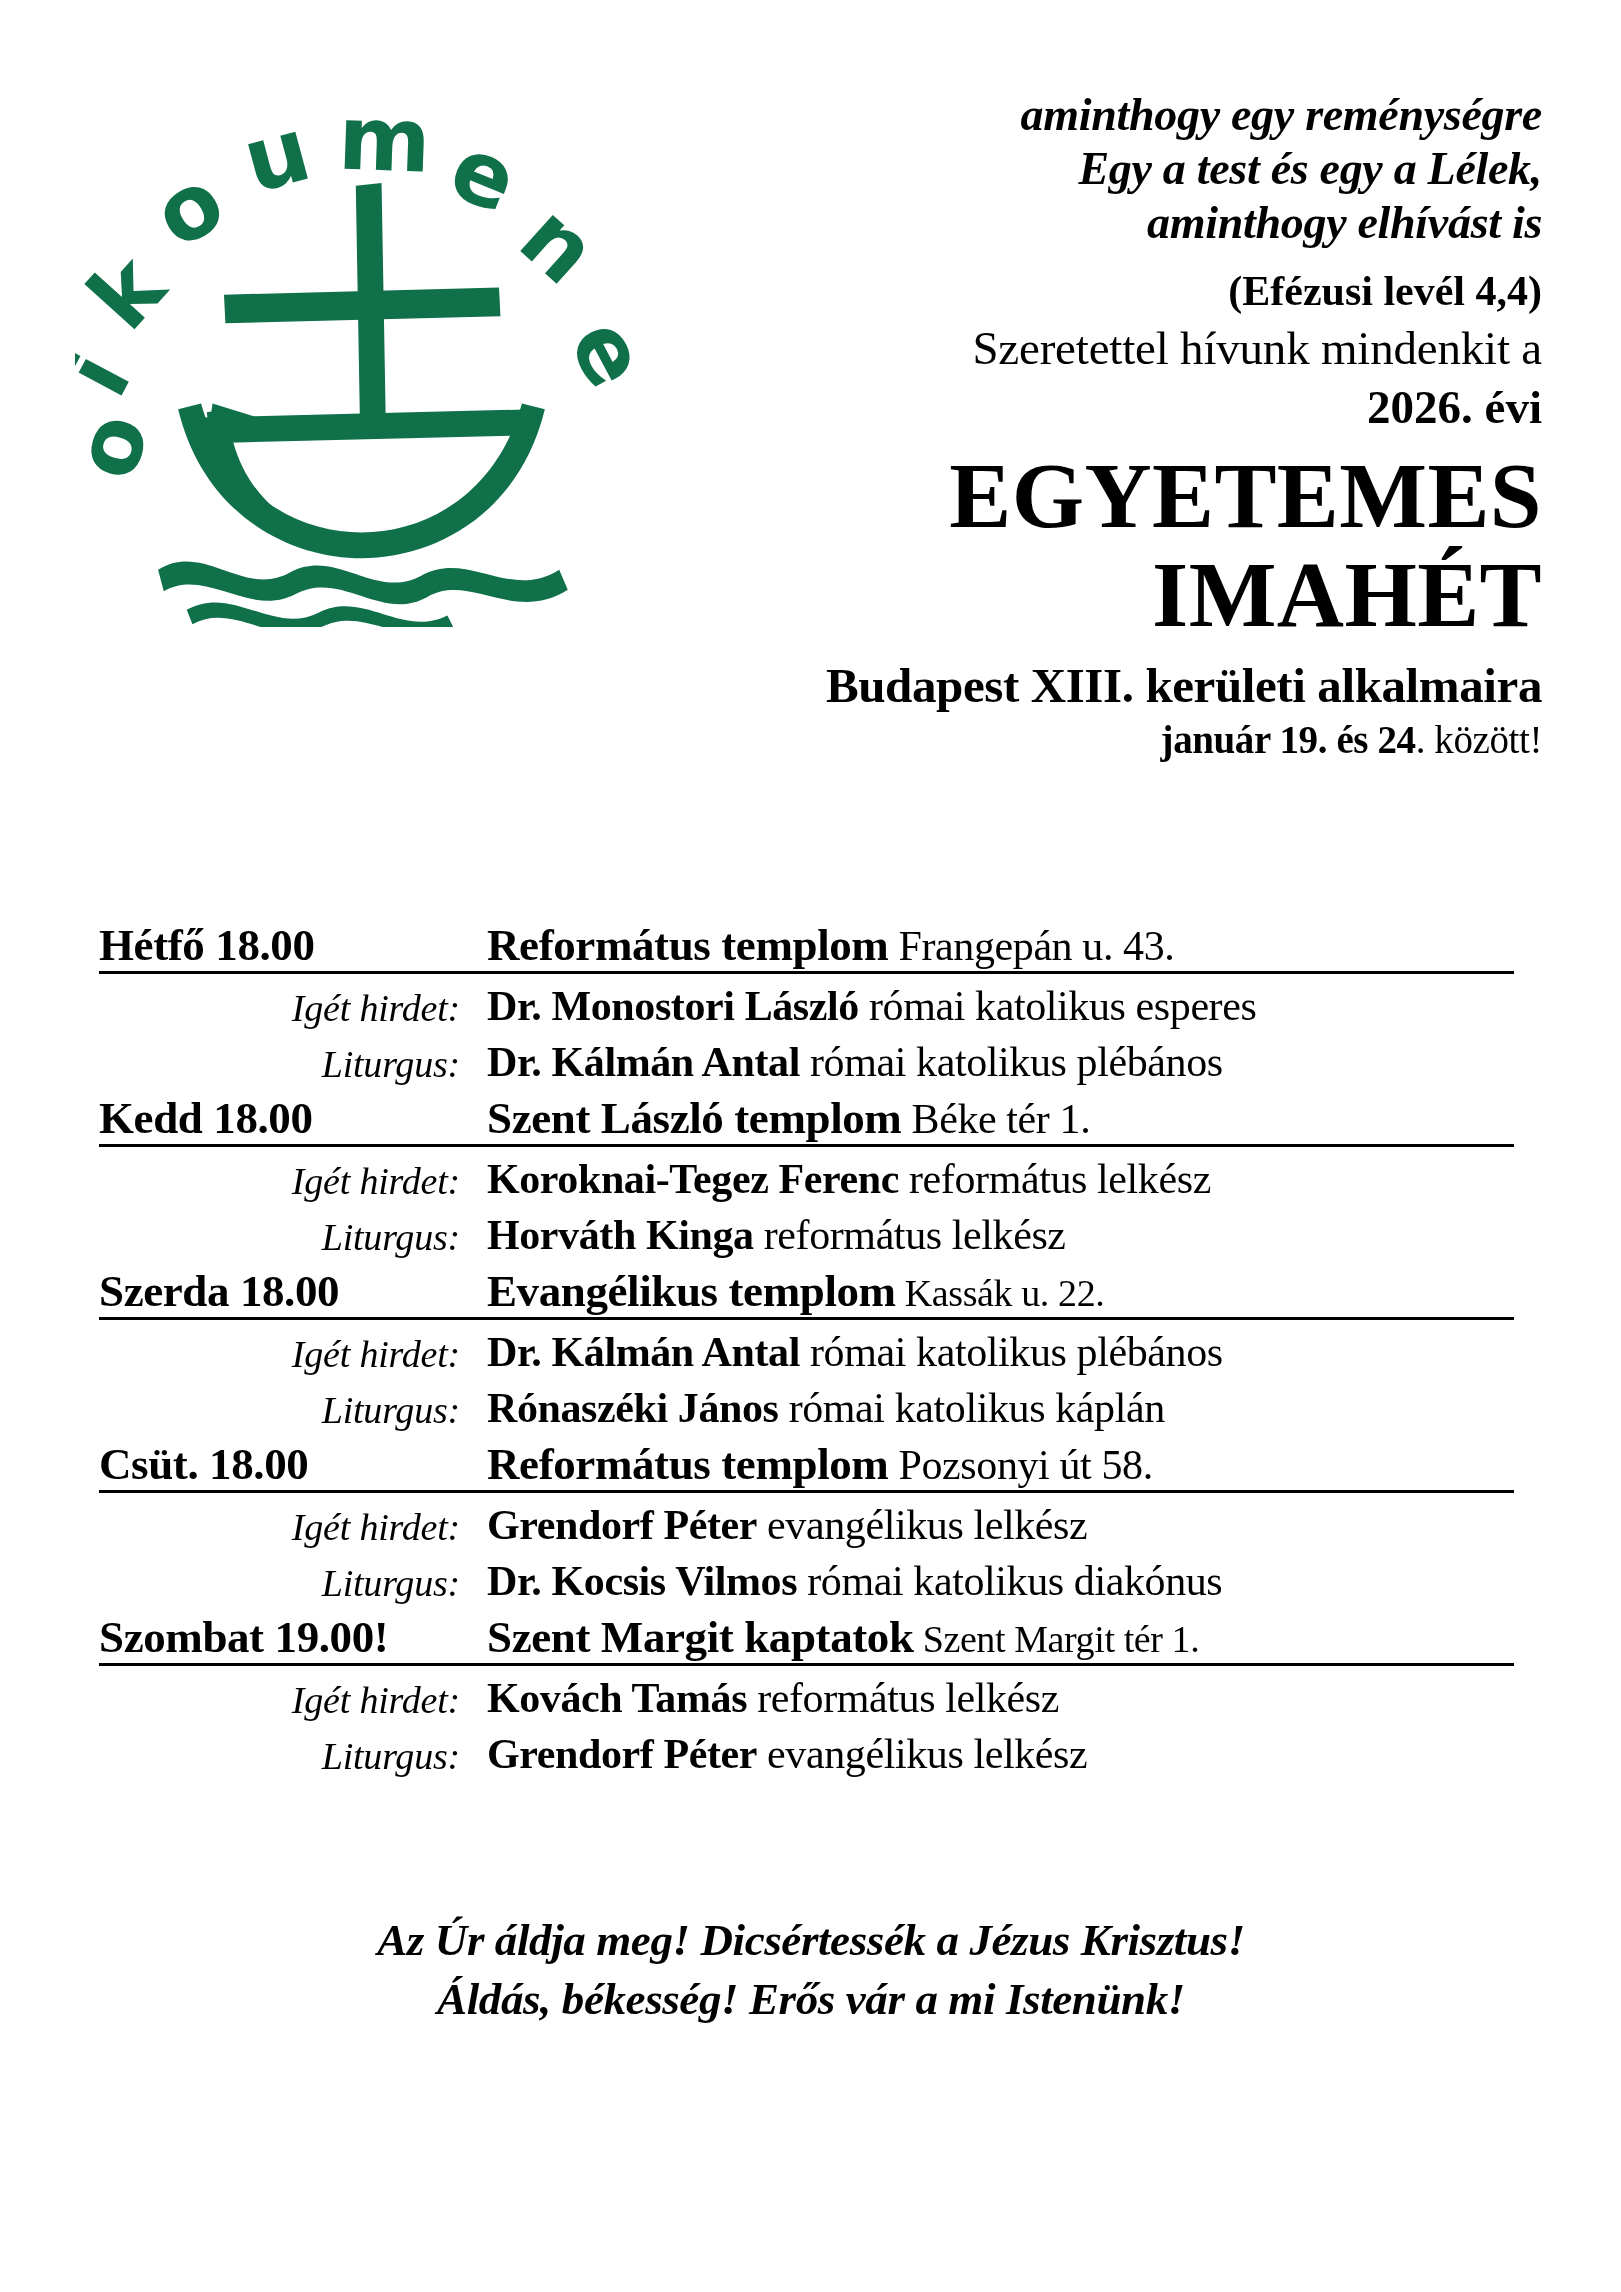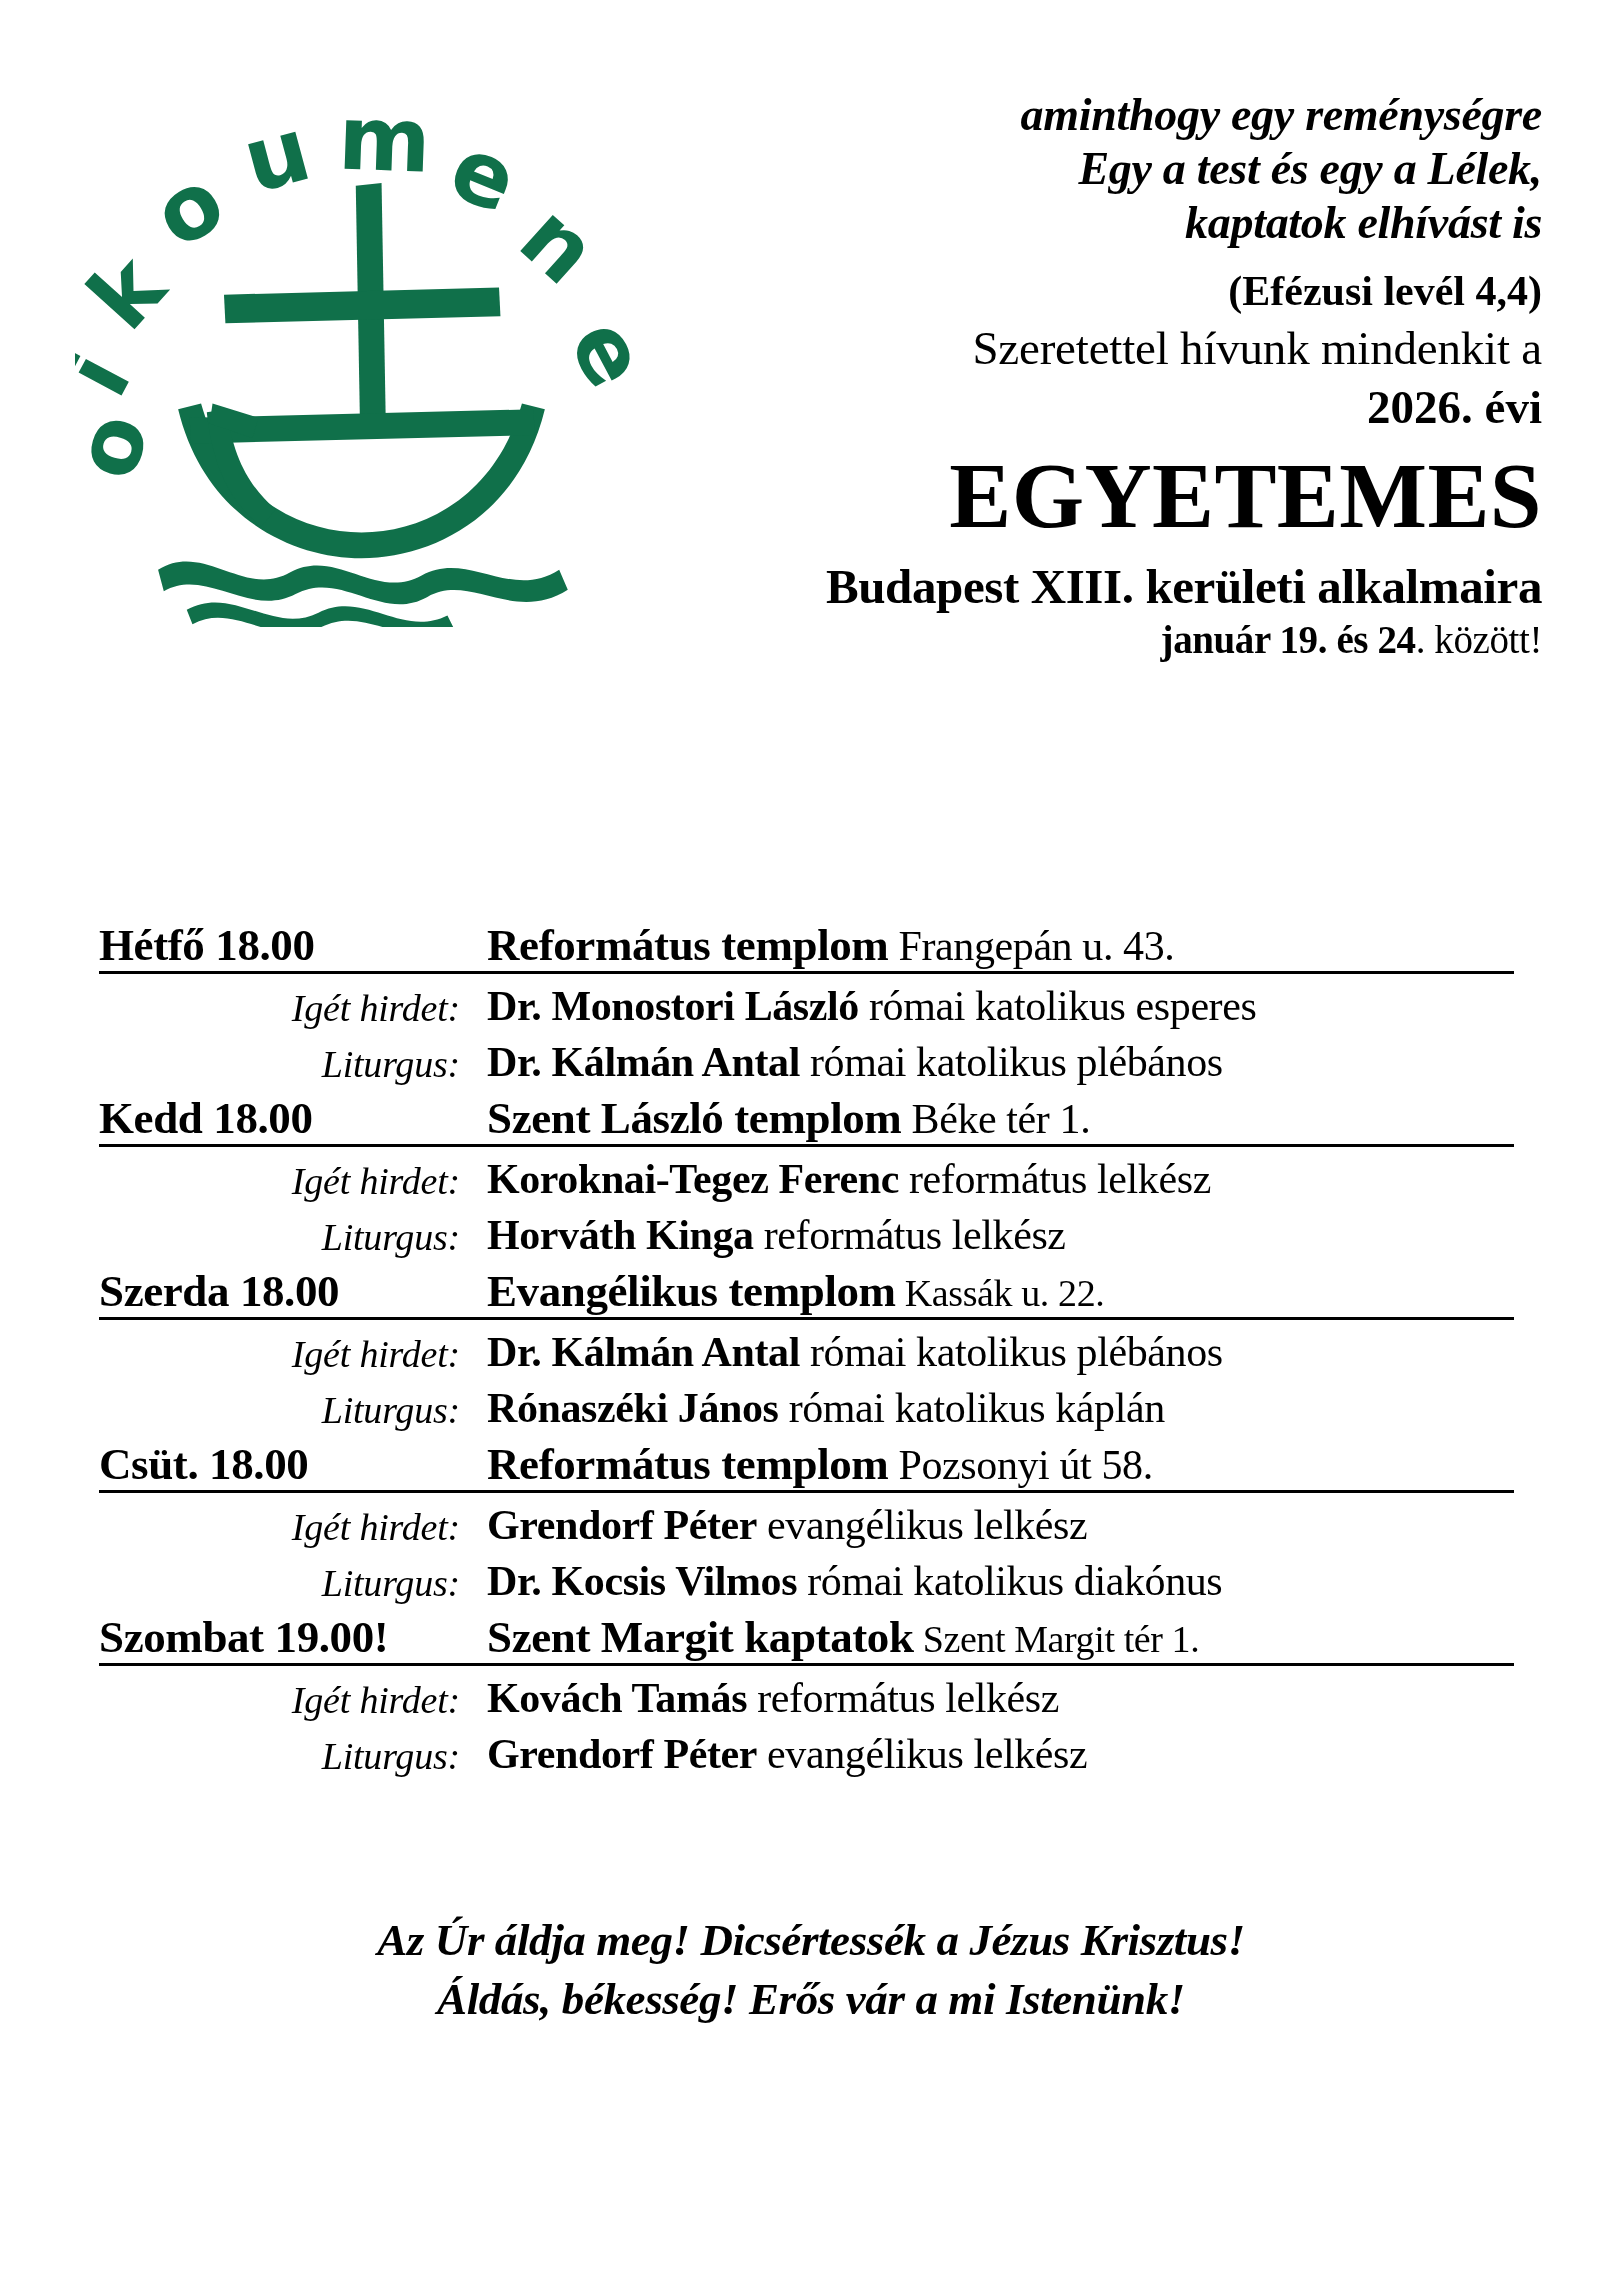--- a/index.html
+++ b/index.html
@@ -216,26 +216,27 @@
           <text x="0" y="0" transform="translate(307,134) rotate(42)">n</text>
           <text x="0" y="0" transform="translate(344,200) rotate(62)">e</text>
         </g>
       </g>
     </svg>
   </div>
 
   <div class="header-text">
     <div class="verse">aminthogy egy reménységre</div>
     <div class="verse">Egy a test és egy a Lélek,</div>
-    <div class="verse">kaptatok elhívást is</div>
+    <div class="verse">aminthogy elhívást is</div>
     <div class="verse-ref">(Efézusi levél 4,4)</div>
     <div class="invite">Szeretettel hívunk mindenkit a</div>
     <div class="year">2026. évi</div>
     <div class="bigtitle">
       <span class="l1">EGYETEMES</span>
+      <span class="l2">IMAHÉT</span>
     </div>
     <div class="district">Budapest XIII. kerületi alkalmaira</div>
     <div class="dates"><span class="b">január 19. és 24</span><span>. között!</span></div>
   </div>
 </div>
 
 <div class="schedule">
   <table class="sched-table">
     <tbody>
 

